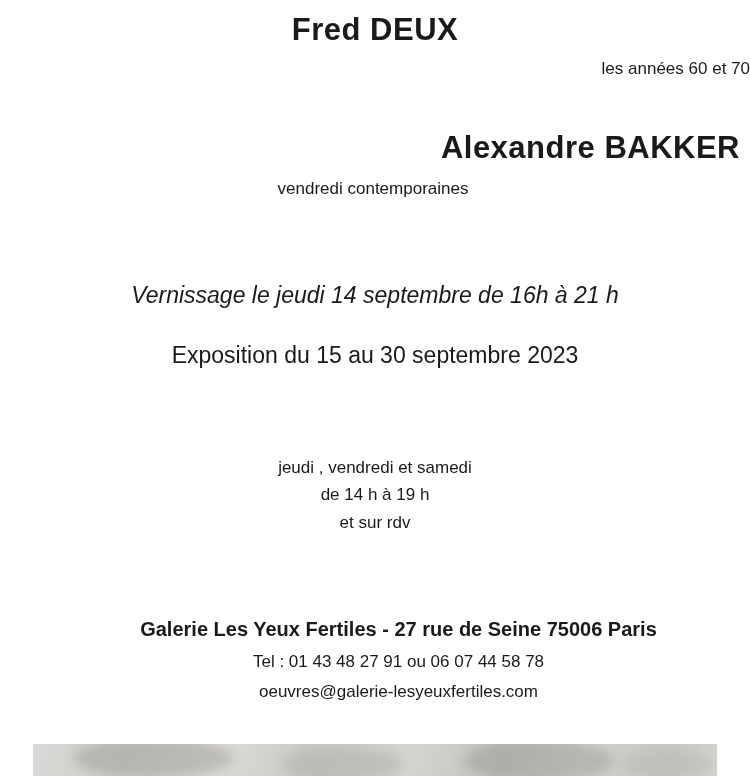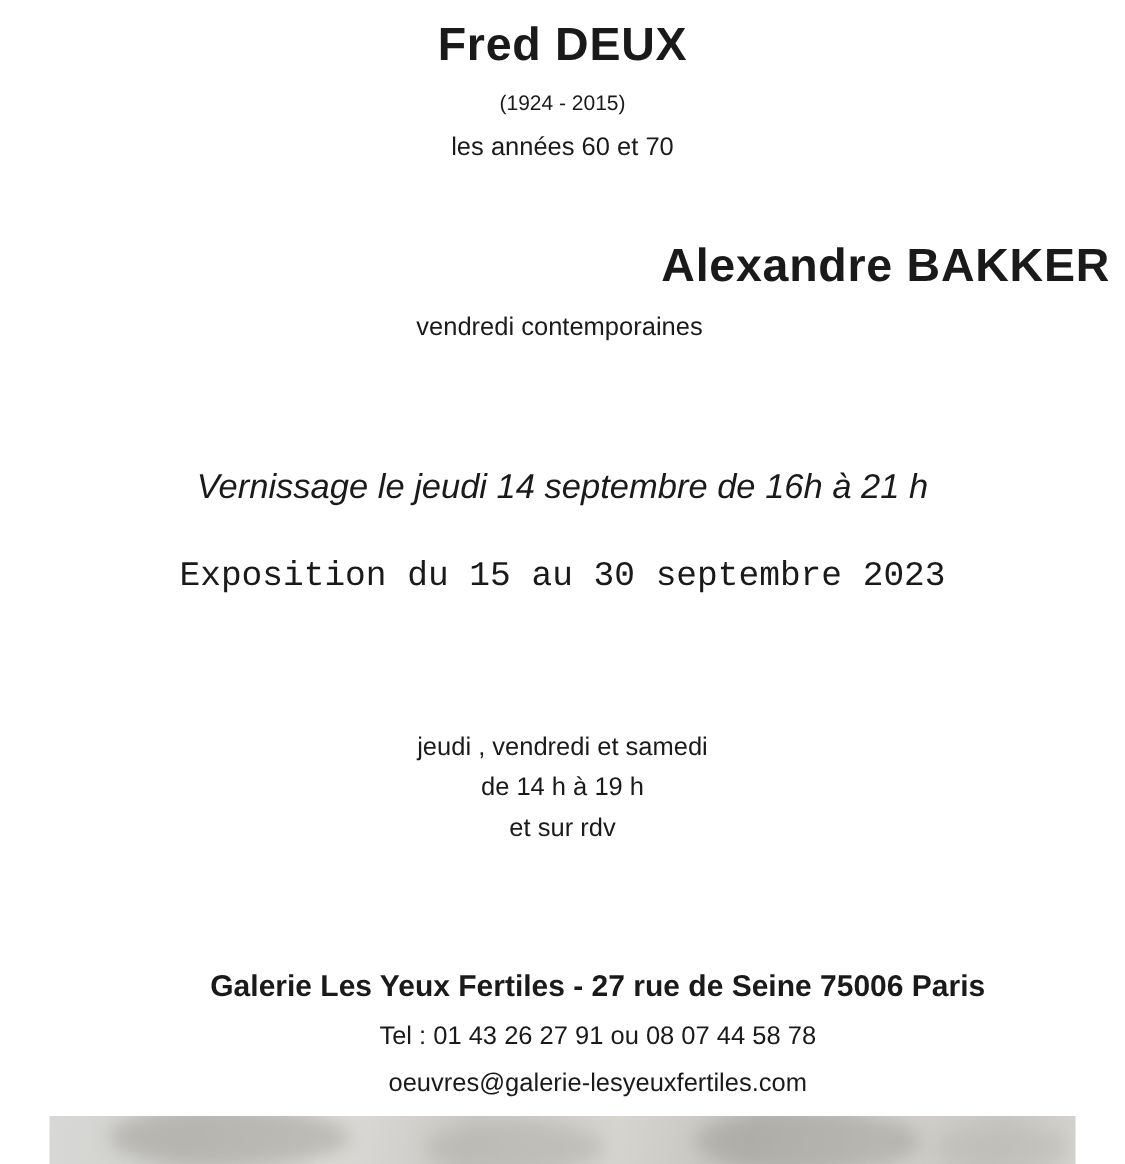--- a/index.html
+++ b/index.html
@@ -39,20 +39,21 @@
     font-size: 14px;
     margin: 0;
     padding-top: 14px;
     line-height: 1.1;
   }
   .artist1-sub {
     font-size: 17px;
     margin: 0;
     padding-top: 13px;
     line-height: 1.1;
+    text-align: right;
   }
 
   
   .artist2-name {
     font-size: 31px;
     font-weight: bold;
     letter-spacing: 0.5px;
     margin: 0;
     padding-top: 52px;
     line-height: 1.1;
@@ -73,21 +74,20 @@
     font-style: italic;
     margin: 0;
     padding-top: 84px;
     line-height: 1.1;
   }
   .exposition {
     font-size: 23px;
     margin: 0;
     padding-top: 35px;
     line-height: 1.1;
-    font-family: Liberation Mono, monospace;
   }
 
   
   .hours {
     padding-top: 86px;
   }
   .hours p {
     font-size: 17px;
     margin: 0;
     line-height: 1.6;
@@ -140,21 +140,20 @@
   .s3 { left: 430px; top: -4px;  width: 150px; height: 42px; background: rgba(140,139,134,0.38); }
   .s4 { left: 590px; top: 6px;   width: 90px;  height: 30px; background: rgba(186,184,178,0.55); }
 </style>
 </head>
 <body>
 
 <div class="page">
 
   <div class="center">
     <h1 class="artist1-name">Fred  DEUX</h1>
-    <p class="artist1-dates">(1924 - 2015)</p>
     <p class="artist1-sub">les années 60 et 70</p>
   </div>
 
   <div class="center">
     <h1 class="artist2-name">Alexandre  BAKKER</h1>
     <p class="artist2-sub">vendredi contemporaines</p>
   </div>
 
   <div class="center">
     <p class="vernissage">Vernissage le jeudi 14 septembre  de 16h à 21 h</p>
@@ -162,21 +161,21 @@
   </div>
 
   <div class="center hours">
     <p>jeudi , vendredi et samedi</p>
     <p>de 14 h à 19 h</p>
     <p>et sur rdv</p>
   </div>
 
   <div class="center gallery">
     <p class="gallery-name">Galerie Les Yeux Fertiles  -  27 rue de Seine  75006 Paris</p>
-    <p class="gallery-phone">Tel : 01 43 26 27 91  ou  08 07 44 58 78</p>
+    <p class="gallery-phone">Tel : 01 43 48 27 91  ou  06 07 44 58 78</p>
     <p class="gallery-email">oeuvres@galerie-lesyeuxfertiles.com</p>
   </div>
 
   <div class="image-strip">
     <span class="smudge s1"></span>
     <span class="smudge s2"></span>
     <span class="smudge s3"></span>
     <span class="smudge s4"></span>
   </div>
 

